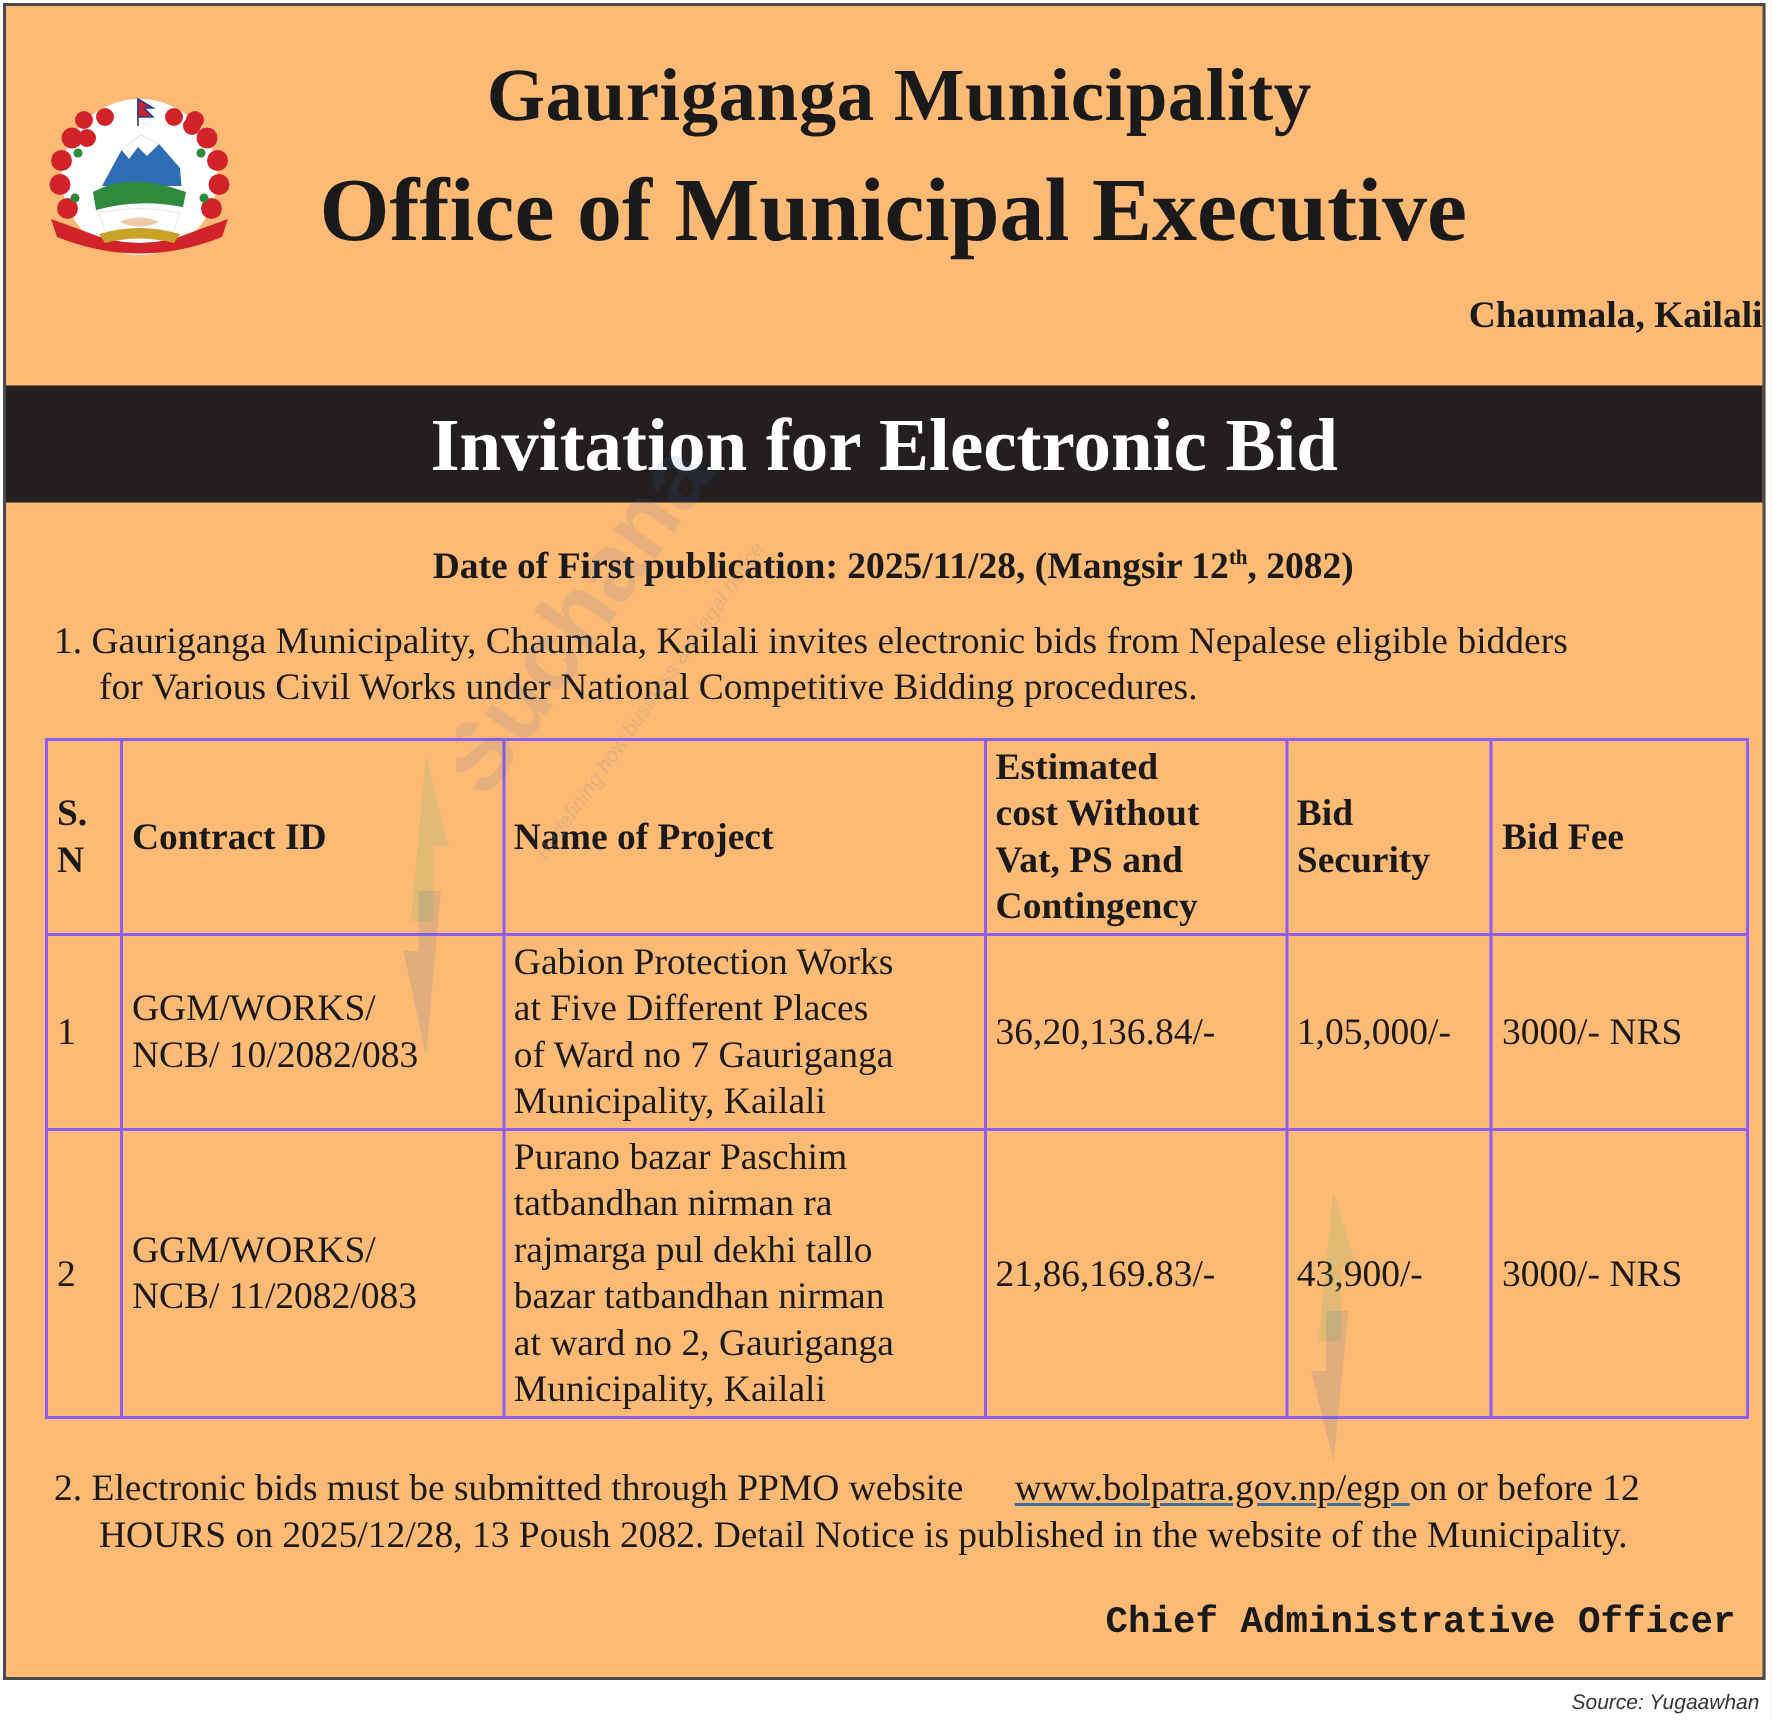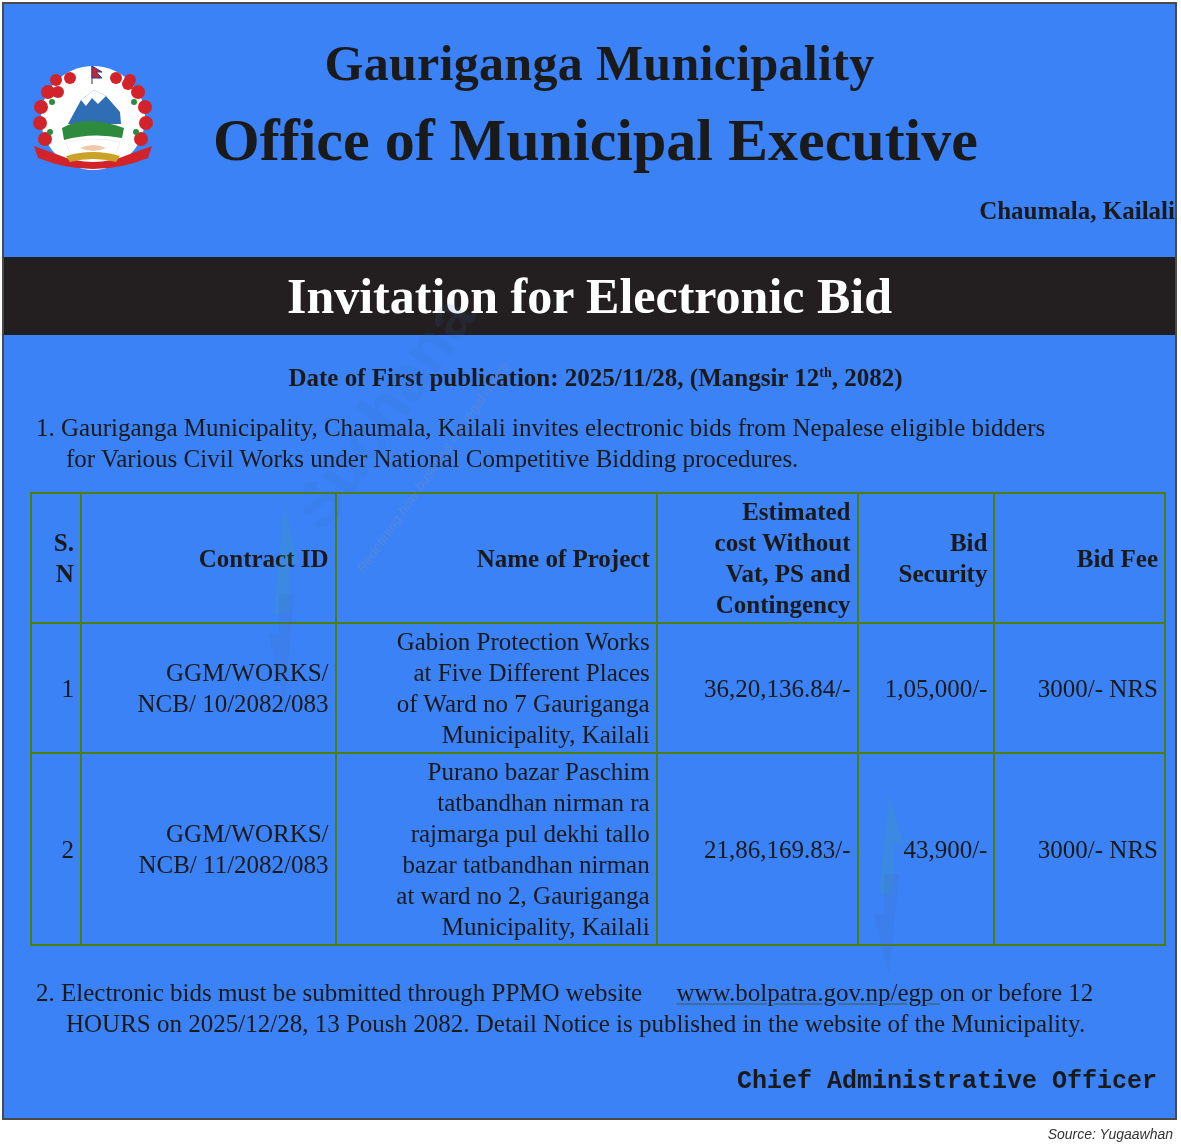--- a/index.html
+++ b/index.html
@@ -1,32 +1,32 @@
 <!DOCTYPE html>
 <html><head>
 <meta charset="utf-8">
 <style>
   html, body { margin:0; padding:0; background:#ffffff; }
   body { width:1181px; height:1148px; position:relative; font-family:"Liberation Serif", serif; color:#1a1a1a; overflow:hidden; }
-  .notice { position:absolute; left:2px; top:2px; width:1175px; height:1118px; border:2px solid #4a4a4a; box-sizing:border-box; background:#3b82f6; }
+  .notice { position:absolute; left:2px; top:2px; width:1175px; height:1118px; border:2px solid #4a4a4a; box-sizing:border-box; background:#fdba74; }
   .header { position:relative; height:250px; }
   .emblem { position:absolute; left:22px; top:58px; width:134px; height:116px; }
   .title1 { position:absolute; left:0; right:0; top:30px; text-align:center; font-weight:bold; font-size:50px; letter-spacing:0.3px; padding-left:20px; }
   .title2 { position:absolute; left:0; right:0; top:102px; text-align:center; font-weight:bold; font-size:60px; padding-left:12px; }
   .location { position:absolute; left:0; right:0; top:193px; text-align:right; font-weight:bold; font-size:25px; padding-left:12px; }
   .banner { position:absolute; left:0; right:0; top:253px; height:78px; background:#231f20; color:#fff; text-align:center; font-weight:bold; font-size:50px; line-height:78px; }
   .pubdate { position:absolute; left:0; right:0; top:360px; text-align:center; font-weight:bold; font-size:25px; padding-left:12px; }
   .pubdate sup { font-size:14px; }
   .para { position:absolute; left:32px; width:1130px; font-size:25px; line-height:31px; text-align:justify; }
   .para .indent { padding-left:30px; display:block; text-align:left; }
   .p1 { top:408px; }
   .p2 { top:973px; }
   .link { color:#1a1a1a; text-decoration:underline; text-decoration-color:#3d6e9c;margin-left:28px; }
   table.bids { position:absolute; left:26px; top:488px; width:1136px; border-collapse:collapse; font-size:25px; }
-  table.bids th, table.bids td { border:2px solid #4d7c0f; text-align:right; vertical-align:middle; padding:0 6px; }
+  table.bids th, table.bids td { border:2px solid #8b5cf6; text-align:left; vertical-align:middle; padding:0 6px; }
   table.bids th { font-weight:bold; height:128px; line-height:31px; }
   table.bids td { line-height:31px; }
   .row1 td { height:128px; }
   .row2 td { height:190px; }
   .signature { position:absolute; right:18px; top:1063px; font-weight:bold; font-size:25px;font-family:Liberation Mono, monospace; }
   .source { position:absolute; right:8px; top:1126px; font-family:"Liberation Sans", sans-serif; font-style:italic; font-size:14px; color:#333; }
   .wm { position:absolute; pointer-events:none; }
 </style>
 </head>
 <body>

